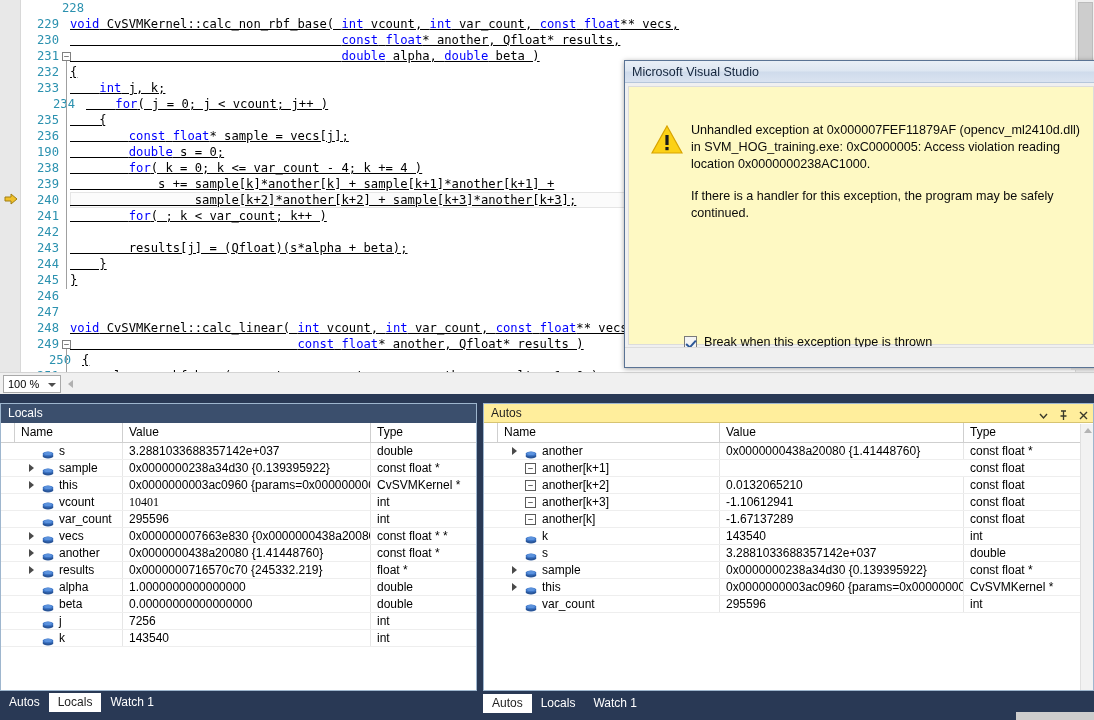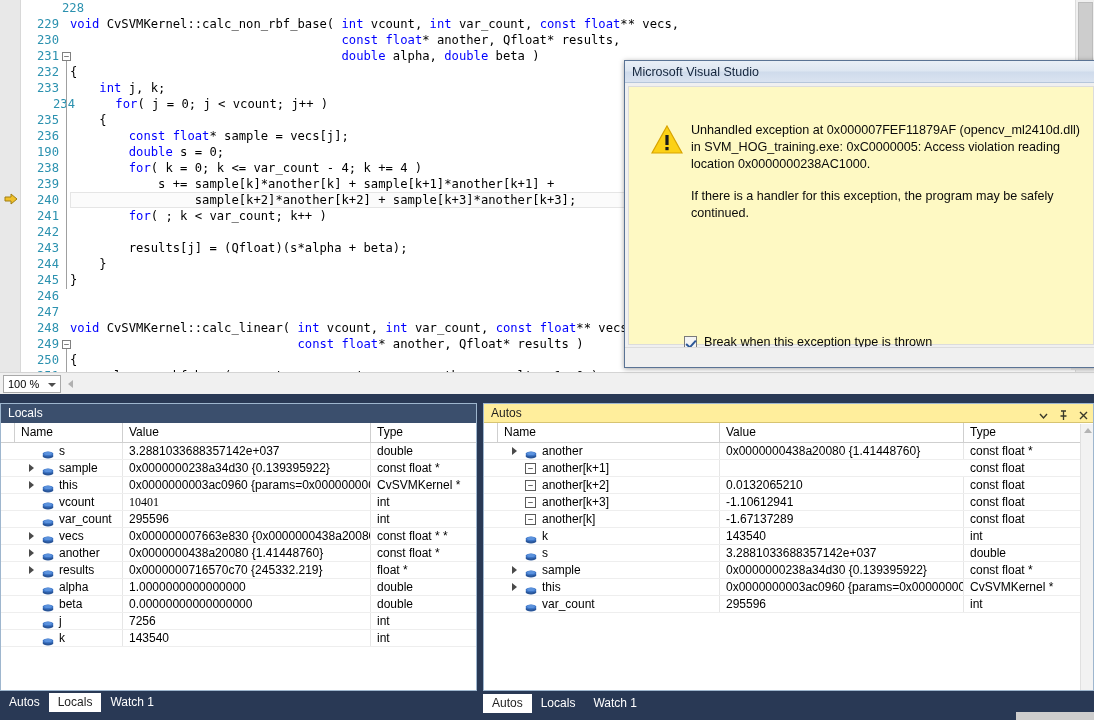--- a/index.html
+++ b/index.html
@@ -37,20 +37,21 @@
   .ln {
     position: absolute; left: 21px; width: 38px;
     text-align: right;
     color: #2b91af;
     font-family: "DejaVu Sans Mono", monospace;
     font-size: 12.2px;
   }
   .ctext {
     position: absolute; left: 70px;
     white-space: pre;
+    text-decoration: underline;
   }
   .kw { color: #0000ff; }
   .cur-line-box {
     position: absolute; left: 70px; right: 19px; top: 0; height: 16px;
     border: 1px solid #e5e5e5; background: #fbfbfb;
   }
   .exec-arrow {
     position: absolute; left: 4px; width: 14px; height: 14px;
   }
   
@@ -288,21 +289,21 @@
             </svg></div><span class="ln">240</span><span class="ctext">                 sample[k+2]*another[k+2] + sample[k+3]*another[k+3];</span></div>
         <div class="code-line" style="position: absolute; left: 0px; top: 208px; right: 0px;"><span class="ln">241</span><span class="ctext">        <span class="kw">for</span>( ; k &lt; var_count; k++ )</span></div>
         <div class="code-line" style="position: absolute; left: 0px; top: 224px; right: 0px;"><span class="ln">242</span></div>
         <div class="code-line" style="position: absolute; left: 0px; top: 240px; right: 0px;"><span class="ln">243</span><span class="ctext">        results[j] = (Qfloat)(s*alpha + beta);</span></div>
         <div class="code-line" style="position: absolute; left: 0px; top: 256px; right: 0px;"><span class="ln">244</span><span class="ctext">    }</span></div>
         <div class="code-line" style="position: absolute; left: 0px; top: 272px; right: 0px;"><span class="ln">245</span><span class="ctext">}</span></div>
         <div class="code-line" style="position: absolute; left: 0px; top: 288px; right: 0px;"><span class="ln">246</span><span class="ctext"></span></div>
         <div class="code-line" style="position: absolute; left: 0px; top: 304px; right: 0px;"><span class="ln">247</span><span class="ctext"></span></div>
         <div class="code-line" style="position: absolute; left: 0px; top: 320px; right: 0px;"><span class="ln">248</span><span class="ctext"><span class="kw">void</span> CvSVMKernel::calc_linear( <span class="kw">int</span> vcount, <span class="kw">int</span> var_count, <span class="kw">const</span> <span class="kw">float</span>** vecs,</span></div>
         <div class="code-line" style="position: absolute; left: 0px; top: 336px; right: 0px;"><span class="ln">249</span><span class="ctext">                               <span class="kw">const</span> <span class="kw">float</span>* another, Qfloat* results )</span></div>
-        <div class="code-line" style="position: absolute; left: 0px; top: 352px; right: 0px;"><span class="ln">250</span><span class="ctext">{</span></div>
+        <div class="code-line" style="position: absolute; left: 12px; top: 352px; right: 0px;"><span class="ln">250</span><span class="ctext">{</span></div>
         <div class="code-line" style="position: absolute; left: 0px; top: 368px; right: 0px;"><span class="ln">251</span><span class="ctext">    calc non rbf base( vcount, var count, vecs, another, results, 1, 0 );</span></div>
         <div class="outline-box" style="top: 52px;">−</div>
         <div class="outline-box" style="top: 340px;">−</div>
         <div class="outline-line" style="top: 61px; height: 228px;"></div>
         <div class="outline-line" style="top: 349px; height: 36px;"></div>
       </div>
 
     <div id="editor-vscroll">
       <div id="editor-vthumb"></div>
     </div>

